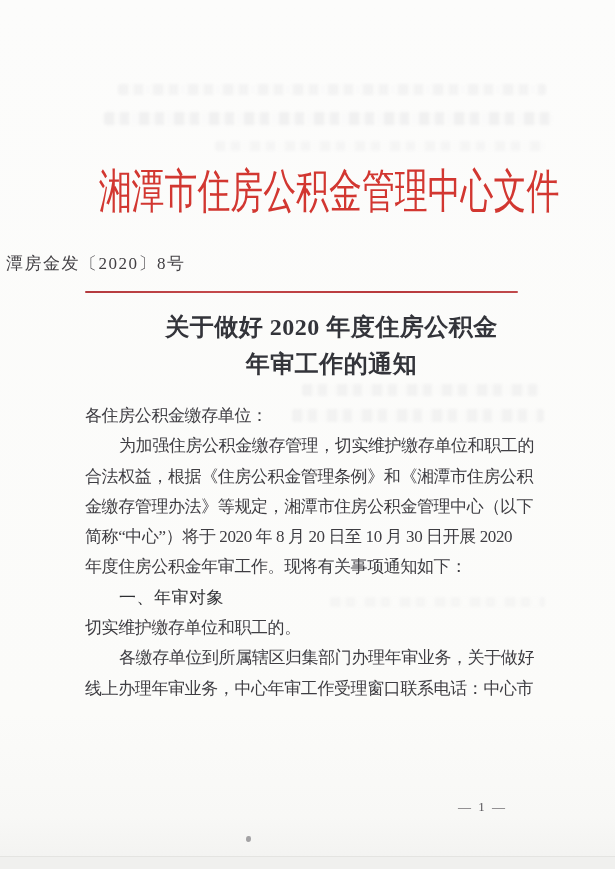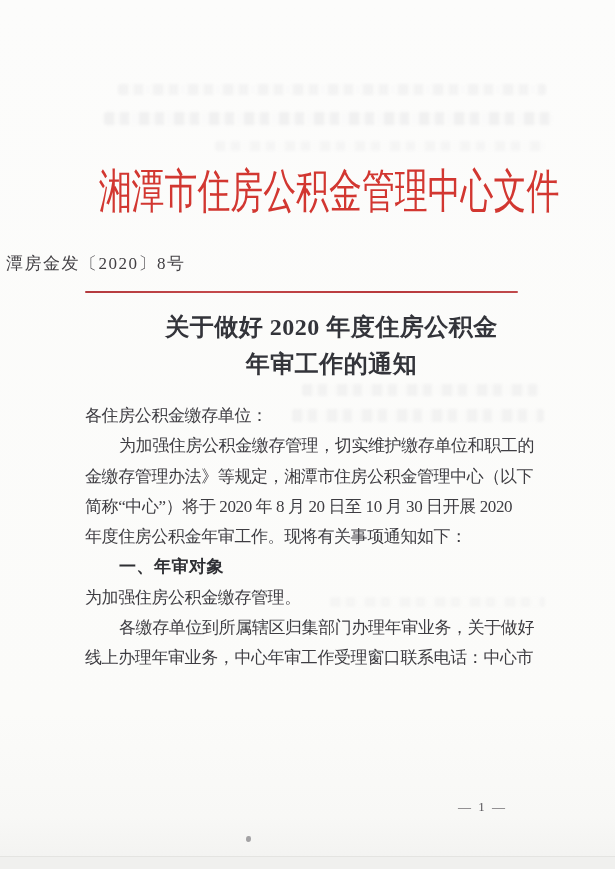--- a/index.html
+++ b/index.html
@@ -45,21 +45,21 @@
     position:absolute; top:309px; left:0; width:615px; text-align:center;
     font-weight:bold; color:#33343a; font-size:24px; line-height:37px;
     letter-spacing:.5px;
     margin-left:24px;
   }
 
   .body-block { position:absolute; top:401px; left:85px; width:450px; font-size:17px; color:#3e3d42; }
   .line { height:30.3px; line-height:30.3px; white-space:nowrap; letter-spacing:-.4px; }
   .indent { padding-left:34px; }
   .bold-head {
-    font-family:"Liberation Sans","DejaVu Sans",sans-serif; font-weight:bold;
+    font-family:"Liberation Sans","DejaVu Sans",sans-serif; font-weight:normal;
     color:#2e2f33; letter-spacing:.5px;
   }
 
   .page-number {
     position:absolute; top:799px; right:108px; font-size:13px; color:#58565a;
     letter-spacing:2px; font-family:"Liberation Serif","DejaVu Serif",serif;
   }
 
   .speck { position:absolute; top:836px; left:246px; width:5px; height:6px;
     background:#8f8d90; border-radius:50% 40% 55% 45%; opacity:.8; }
@@ -85,25 +85,26 @@
   <div class="red-rule"></div>
 
   <div class="doc-title">
     <div>关于做好 2020 年度住房公积金</div>
     <div>年审工作的通知</div>
   </div>
 
   <div class="body-block" id="body-lines">
       <div class="line">各住房公积金缴存单位：</div>
       <div class="line indent">为加强住房公积金缴存管理，切实维护缴存单位和职工的</div>
+      <div class="line">合法权益，根据《住房公积金管理条例》和《湘潭市住房公积</div>
       <div class="line">金缴存管理办法》等规定，湘潭市住房公积金管理中心（以下</div>
       <div class="line">简称“中心”）将于 2020 年 8 月 20 日至 10 月 30 日开展 2020</div>
       <div class="line">年度住房公积金年审工作。现将有关事项通知如下：</div>
       <div class="line indent bold-head">一、年审对象</div>
-      <div class="line">为加强住房公积金缴存管理。</div>
+      <div class="line">切实维护缴存单位和职工的。</div>
       <div class="line indent">各缴存单位到所属辖区归集部门办理年审业务，关于做好</div>
       <div class="line">线上办理年审业务，中心年审工作受理窗口联系电话：中心市</div>
     </div>
 
   <div class="page-number">— 1 —</div>
 
   <div class="speck"></div>
   <div class="bottom-edge"></div>
 </div>
 

